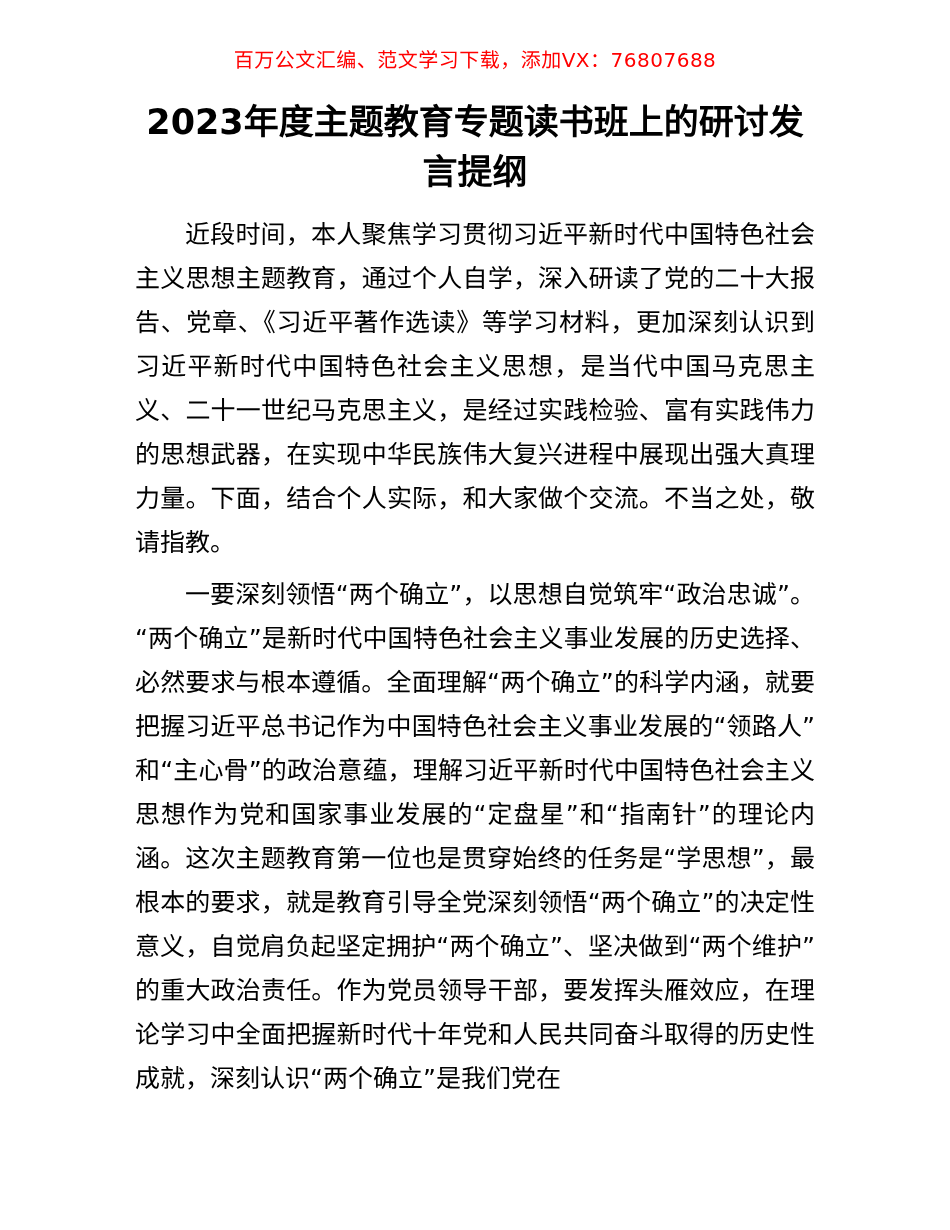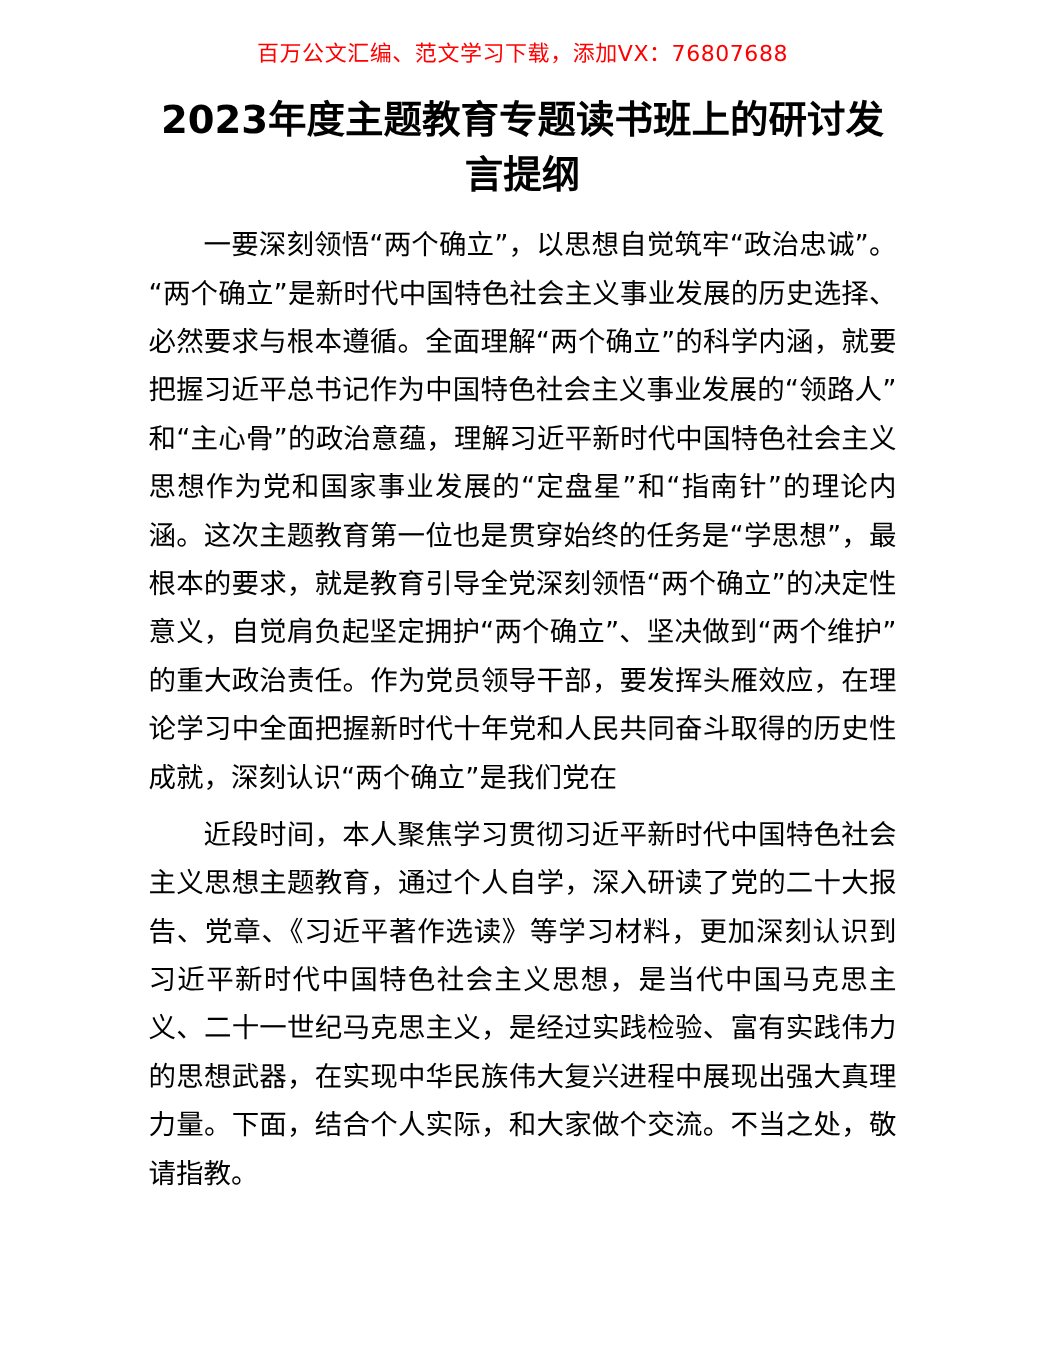--- a/index.html
+++ b/index.html
@@ -11,21 +11,21 @@
     width: 950px;
     height: 1230px;
     overflow: hidden;
     font-family: "DejaVu Sans", "Liberation Sans", sans-serif;
     color: #000000;
   }
   .page {
     width: 950px;
     height: 1230px;
     box-sizing: border-box;
-    padding-top: 33px;
+    padding-top: 45px;
     background: #ffffff;
   }
   .notice {
     width: 950px;
     text-align: center;
     color: #ff0000;
     font-size: 20px;
     line-height: 30px;
     letter-spacing: 0.5px;
   }
@@ -59,17 +59,17 @@
 </head>
 <body>
 
 <div class="page">
 
   <div class="notice">百万公文汇编、范文学习下载，添加VX：76807688</div>
 
   <h1 class="doc-title">2023年度主题教育专题读书班上的研讨发言提纲</h1>
 
   <div class="content">
+    <p>近段时间，本人聚焦学习贯彻习近平新时代中国特色社会主义思想主题教育，通过个人自学，深入研读了党的二十大报告、党章、《习近平著作选读》等学习材料，更加深刻认识到习近平新时代中国特色社会主义思想，是当代中国马克思主义、二十一世纪马克思主义，是经过实践检验、富有实践伟力的思想武器，在实现中华民族伟大复兴进程中展现出强大真理力量。下面，结合个人实际，和大家做个交流。不当之处，敬请指教。</p>
     <p>一要深刻领悟“两个确立”，以思想自觉筑牢“政治忠诚”。“两个确立”是新时代中国特色社会主义事业发展的历史选择、必然要求与根本遵循。全面理解“两个确立”的科学内涵，就要把握习近平总书记作为中国特色社会主义事业发展的“领路人”和“主心骨”的政治意蕴，理解习近平新时代中国特色社会主义思想作为党和国家事业发展的“定盘星”和“指南针”的理论内涵。这次主题教育第一位也是贯穿始终的任务是“学思想”，最根本的要求，就是教育引导全党深刻领悟“两个确立”的决定性意义，自觉肩负起坚定拥护“两个确立”、坚决做到“两个维护”的重大政治责任。作为党员领导干部，要发挥头雁效应，在理论学习中全面把握新时代十年党和人民共同奋斗取得的历史性成就，深刻认识“两个确立”是我们党在</p>
-    <p>近段时间，本人聚焦学习贯彻习近平新时代中国特色社会主义思想主题教育，通过个人自学，深入研读了党的二十大报告、党章、《习近平著作选读》等学习材料，更加深刻认识到习近平新时代中国特色社会主义思想，是当代中国马克思主义、二十一世纪马克思主义，是经过实践检验、富有实践伟力的思想武器，在实现中华民族伟大复兴进程中展现出强大真理力量。下面，结合个人实际，和大家做个交流。不当之处，敬请指教。</p>
   </div>
 
 </div>
 
 </body></html>

